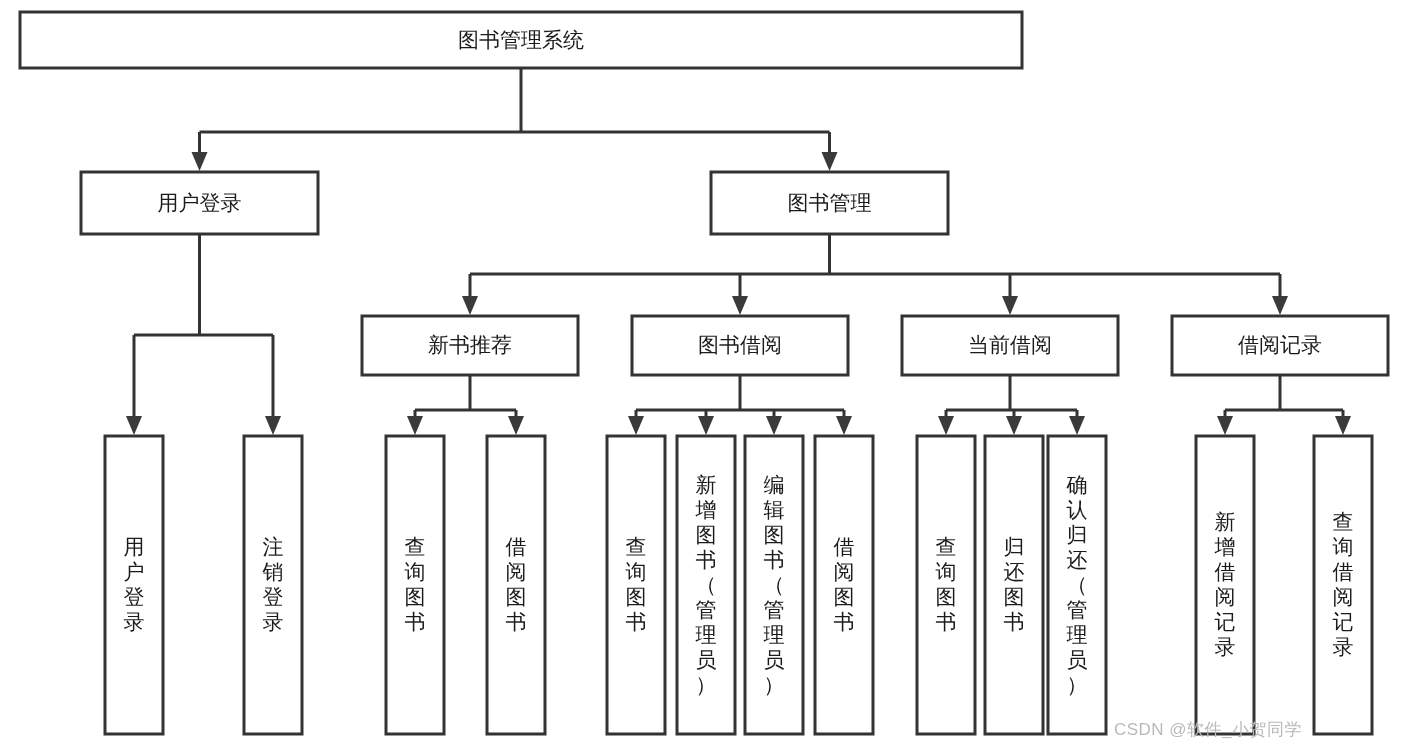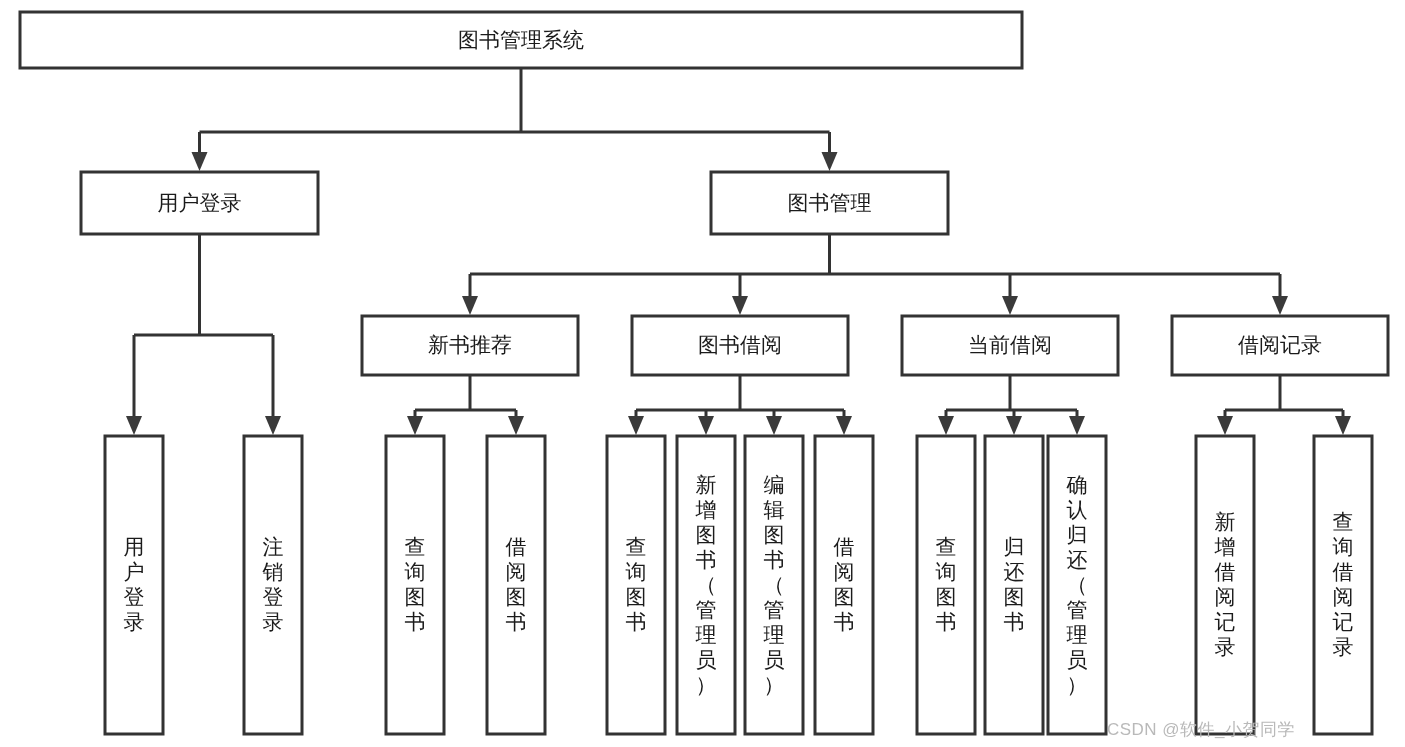--- a/index.html
+++ b/index.html
@@ -50,21 +50,21 @@
     dominant-baseline: middle;
   }
   .node-label-v {
     font-family: "Liberation Sans", "DejaVu Sans", sans-serif;
     font-size: 21px;
     fill: #1b1b1b;
     text-anchor: middle;
   }
   .watermark {
     position: absolute;
-    right: 8px;
+    right: 1px;
     bottom: 6px;
     font-family: "Liberation Sans", "DejaVu Sans", sans-serif;
     font-size: 17px;
     color: #b9b9b9;
     letter-spacing: 0.5px;
     white-space: nowrap;
     user-select: none;
   }
 </style>
 </head>

